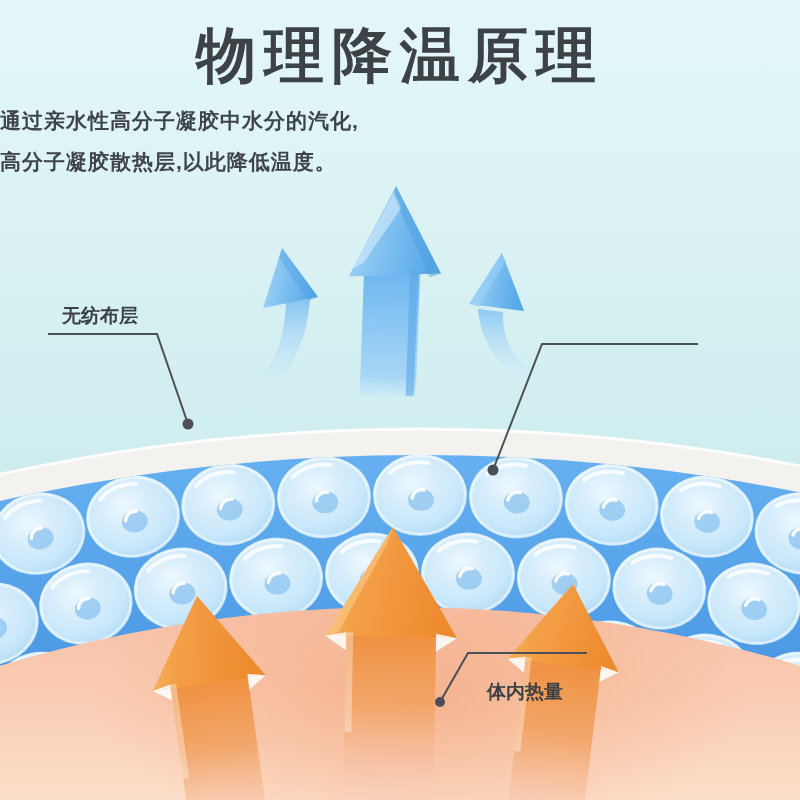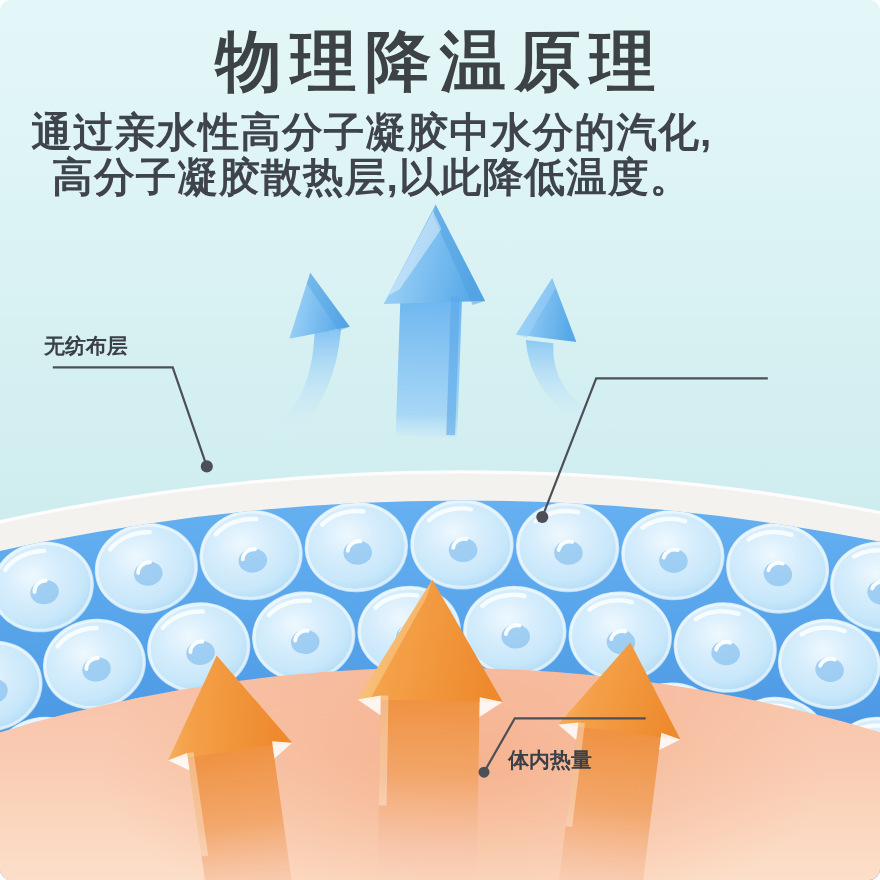--- a/index.html
+++ b/index.html
@@ -9,34 +9,33 @@
     --blue_layer_top:#69b3f2; --blue_layer_bottom:#3d86d8;
     --pink_top:#f7c0a6; --pink_bottom:#fcdfc9;
     --orange_main:#f4a149; --orange_deep:#ee8a2e;
     --blue_arrow:#58a9e9; --blue_arrow_light:#a6d7f8;
   }
   html,body{margin:0;padding:0;}
   body{font-family:"Liberation Sans","DejaVu Sans",sans-serif;background:#fff;}
   .stage{
     position:relative;width:800px;height:800px;overflow:hidden;
     background:linear-gradient(180deg,var(--bg_top) 0%,#daf2f3 30%,var(--bg_mid) 62%,var(--bg_mid) 100%);
-    border-radius:10px;
   }
   .scene{position:absolute;left:0;top:0;}
   .title{
     position:absolute;left:0;top:20px;width:800px;text-align:center;
     font-size:60px;font-weight:700;letter-spacing:8px;color:var(--text_dark);
     line-height:72px;
   }
   .subtitle{
-    position:absolute;left:0;top:100px;width:676px;text-align:center;
-    font-size:37px;font-weight:600;letter-spacing:1px;color:#3f444a;line-height:41px;
+    position:absolute;left:0;top:100px;width:676px;text-align:left;
+    font-size:21px;font-weight:600;letter-spacing:1px;color:#3f444a;line-height:41px;
   }
   .layer-label{
-    position:absolute;font-size:19px;font-weight:600;
+    position:absolute;text-align:center;font-size:19px;font-weight:600;
     color:#3b4046;line-height:24px;white-space:nowrap;
   }
   #lbl-nonwoven{left:40px;top:304px;width:120px;}
   #lbl-gel{left:540px;top:314px;width:160px;}
   #lbl-body{left:462px;top:648px;width:126px;margin-top:32px;}
 </style>
 </head>
 <body>
 
 <div class="stage">

